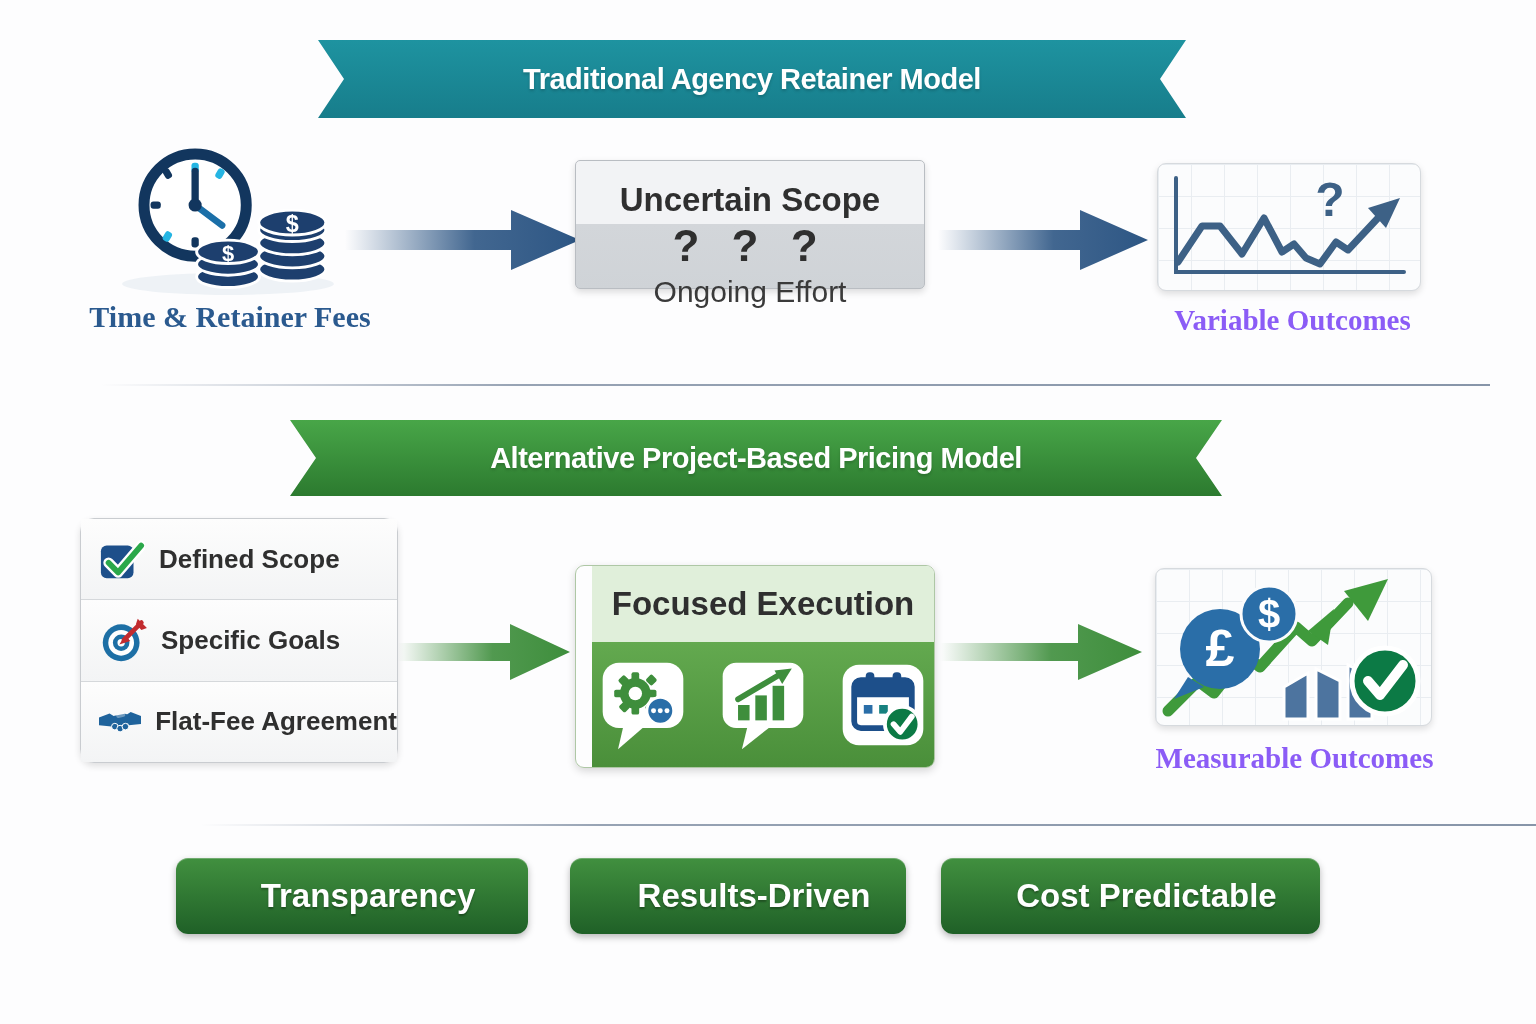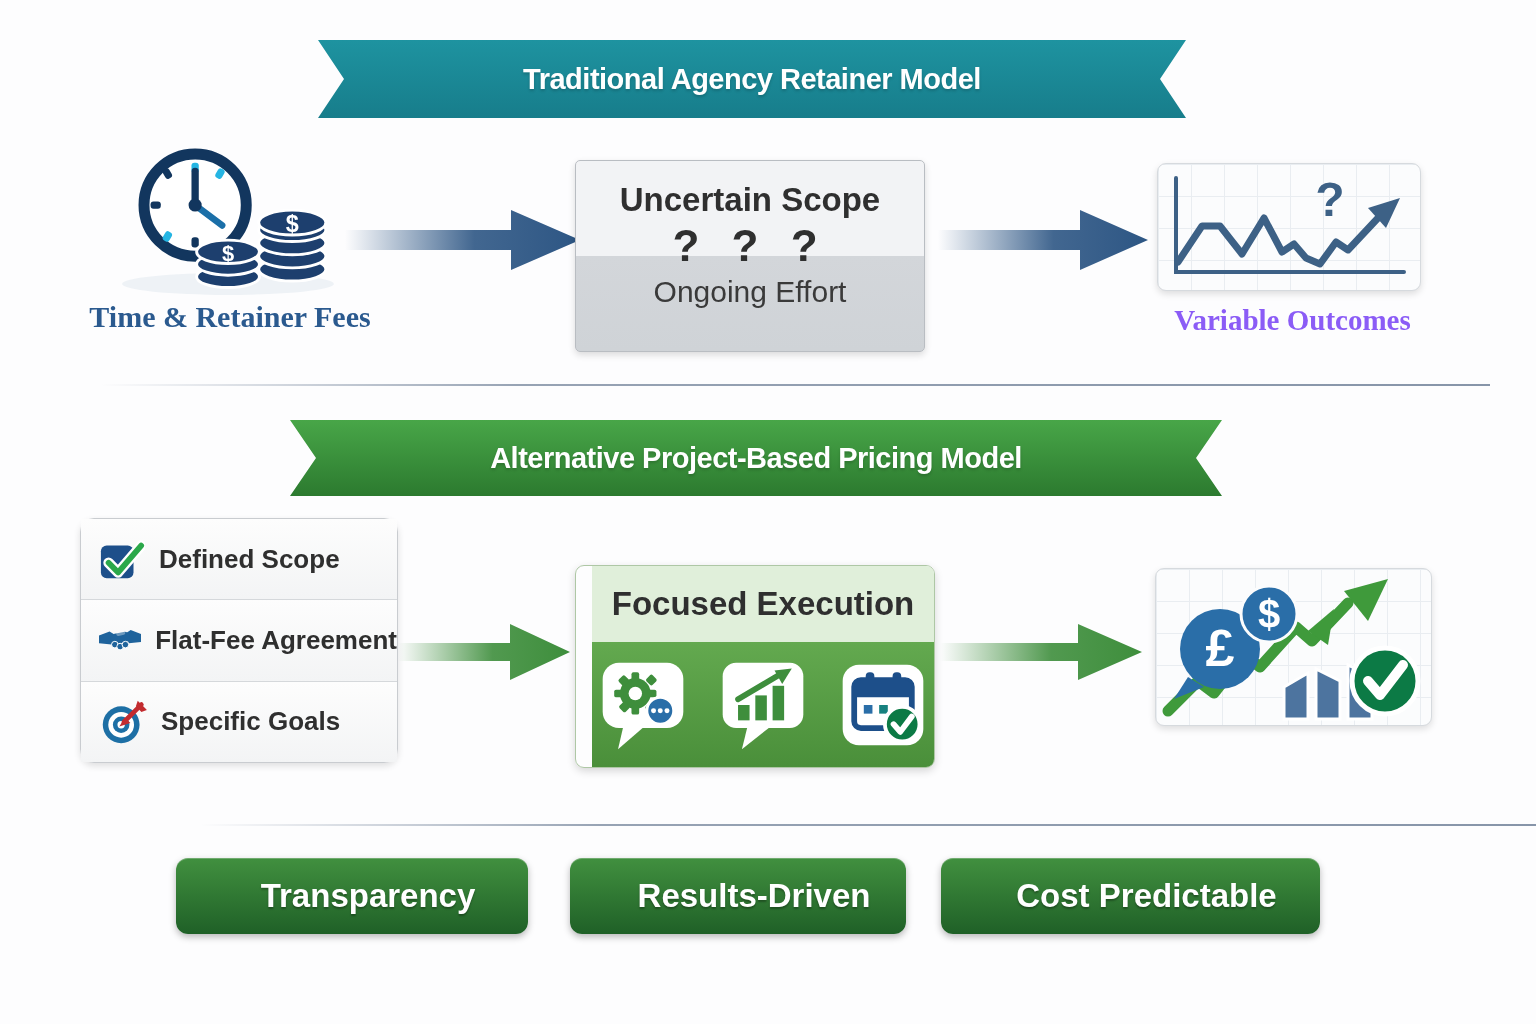--- a/index.html
+++ b/index.html
@@ -19,21 +19,21 @@
 
   
   .arrow { position:absolute; }
 
   
   .icon-group { position:absolute; left:88px; top:132px; width:280px; height:168px; }
   .io-label { position:absolute; text-align:center; font-weight:bold;font-family:Liberation Serif, serif; }
   .io-label.navy { color:#2b5a8f; font-size:30px; }
   .io-label.deep { color:#8b5cf6; font-size:29px; }
 
-  .process-box-1 { position:absolute; left:575px; top:160px; width:350px; height:192px;
+  .process-box-1 { position:absolute; left:575px; top:160px; width:350px; height:129px;
     border:1px solid #b9bdc2; border-radius:5px;
     background:linear-gradient(180deg,#f2f3f5 0%,#f2f3f5 50%,#d3d6da 50%,#cfd3d7 100%);
     box-shadow:0 3px 7px rgba(0,0,0,.14);
     display:flex; flex-direction:column; align-items:center; }
   .pb1-title { margin-top:20px; font-size:33px; font-weight:bold; color:#2f2f2f; }
   .pb1-q { margin-top:2px; font-size:44px; font-weight:bold; color:#2f2f2f; letter-spacing:10px; }
   .pb1-sub { margin-top:4px; font-size:30px; color:#3a3a3a; }
 
   .chart-card { position:absolute; border:1px solid #d6dade; border-radius:9px;
     background-color:#fbfcfd;
@@ -167,42 +167,42 @@
   <div class="input-stack">
     <div class="stack-row">
       <svg width="46" height="44" viewBox="0 0 48 44">
         <rect x="2" y="8" width="34" height="34" rx="6" fill="#1d4f8a"></rect>
         <path d="M10,26 L20,36 L44,8" fill="none" stroke="#ffffff" stroke-width="11" stroke-linecap="round" stroke-linejoin="round"></path>
         <path d="M10,26 L20,36 L44,8" fill="none" stroke="#2ba84a" stroke-width="6" stroke-linecap="round" stroke-linejoin="round"></path>
       </svg>
       <span class="stack-label">Defined Scope</span>
     </div>
     <div class="stack-row">
+      <svg width="48" height="46" viewBox="0 0 52 50">
+        <circle cx="24" cy="28" r="20" fill="#1d6fa5"></circle>
+        <circle cx="24" cy="28" r="14" fill="#ffffff"></circle>
+        <circle cx="24" cy="28" r="9" fill="#1d6fa5"></circle>
+        <circle cx="24" cy="28" r="4" fill="#ffffff"></circle>
+        <line x1="46" y1="6" x2="27" y2="25" stroke="#c22b2f" stroke-width="5" stroke-linecap="round"></line>
+        <polygon points="22,30 34,26 28,20" fill="#c22b2f"></polygon>
+        <polygon points="42,2 52,12 46,14 40,8" fill="#c22b2f"></polygon>
+      </svg>
+      <span class="stack-label">Specific Goals</span>
+    </div>
+    <div class="stack-row">
       <svg width="50" height="38" viewBox="0 0 64 46">
         <polygon points="0,16 16,10 24,15 19,30 0,28" fill="#1f639c"></polygon>
         <polygon points="64,14 48,8 40,13 45,28 64,26" fill="#1f639c"></polygon>
         <rect x="17" y="12" width="30" height="16" rx="8" fill="#1f639c" transform="rotate(-12 32 20)"></rect>
         <circle cx="24" cy="30" r="5" fill="#1f639c" stroke="#ffffff" stroke-width="1.5"></circle>
         <circle cx="32" cy="33" r="5" fill="#1f639c" stroke="#ffffff" stroke-width="1.5"></circle>
         <circle cx="40" cy="30" r="5" fill="#1f639c" stroke="#ffffff" stroke-width="1.5"></circle>
         <rect x="26" y="10" width="14" height="6" rx="3" fill="#ffffff" opacity="0.35" transform="rotate(-12 33 13)"></rect>
       </svg>
       <span class="stack-label">Flat-Fee Agreement</span>
-    </div>
-    <div class="stack-row">
-      <svg width="48" height="46" viewBox="0 0 52 50">
-        <circle cx="24" cy="28" r="20" fill="#1d6fa5"></circle>
-        <circle cx="24" cy="28" r="14" fill="#ffffff"></circle>
-        <circle cx="24" cy="28" r="9" fill="#1d6fa5"></circle>
-        <circle cx="24" cy="28" r="4" fill="#ffffff"></circle>
-        <line x1="46" y1="6" x2="27" y2="25" stroke="#c22b2f" stroke-width="5" stroke-linecap="round"></line>
-        <polygon points="22,30 34,26 28,20" fill="#c22b2f"></polygon>
-        <polygon points="42,2 52,12 46,14 40,8" fill="#c22b2f"></polygon>
-      </svg>
-      <span class="stack-label">Specific Goals</span>
     </div>
   </div>
 
   <svg class="arrow" style="left:398px; top:622px;" width="172" height="60" viewBox="0 0 172 60">
     <defs>
         <linearGradient id="gg1" x1="0" y1="0" x2="1" y2="0">
       <stop offset="0" stop-color="#3e8e3c" stop-opacity="0"></stop>
       <stop offset="0.55" stop-color="#3e8e3c" stop-opacity="0.9"></stop>
       <stop offset="1" stop-color="#3e8e3c"></stop>
         </linearGradient>
@@ -285,20 +285,21 @@
       <polygon points="232,10 188,22 212,52" fill="#3f9a3b"></polygon>
       <circle cx="64" cy="80" r="40" fill="#2a6ea8"></circle>
       <polygon points="32,108 18,130 48,118" fill="#2a6ea8"></polygon>
       <text x="64" y="97" text-anchor="middle" font-size="52" font-weight="bold" fill="#ffffff">£</text>
       <circle cx="113" cy="45" r="28" fill="#2a6ea8" stroke="#fbfcfd" stroke-width="3"></circle>
       <text x="113" y="59" text-anchor="middle" font-size="40" font-weight="bold" fill="#ffffff">$</text>
       <circle cx="229" cy="112" r="33" fill="#0c7a45" stroke="#ffffff" stroke-width="5"></circle>
       <path d="M212,112 L224,126 L247,96" fill="none" stroke="#ffffff" stroke-width="10" stroke-linecap="round" stroke-linejoin="round"></path>
     </svg>
   </div>
+  <div class="io-label deep" style="left:1122px; top:742px; width:345px;">Measurable Outcomes</div>
 
   <div class="divider d2"></div>
 
   <div class="benefit b1">
     <span>Transparency</span>
   </div>
   <div class="benefit b2">
     <span>Results-Driven</span>
   </div>
   <div class="benefit b3">

